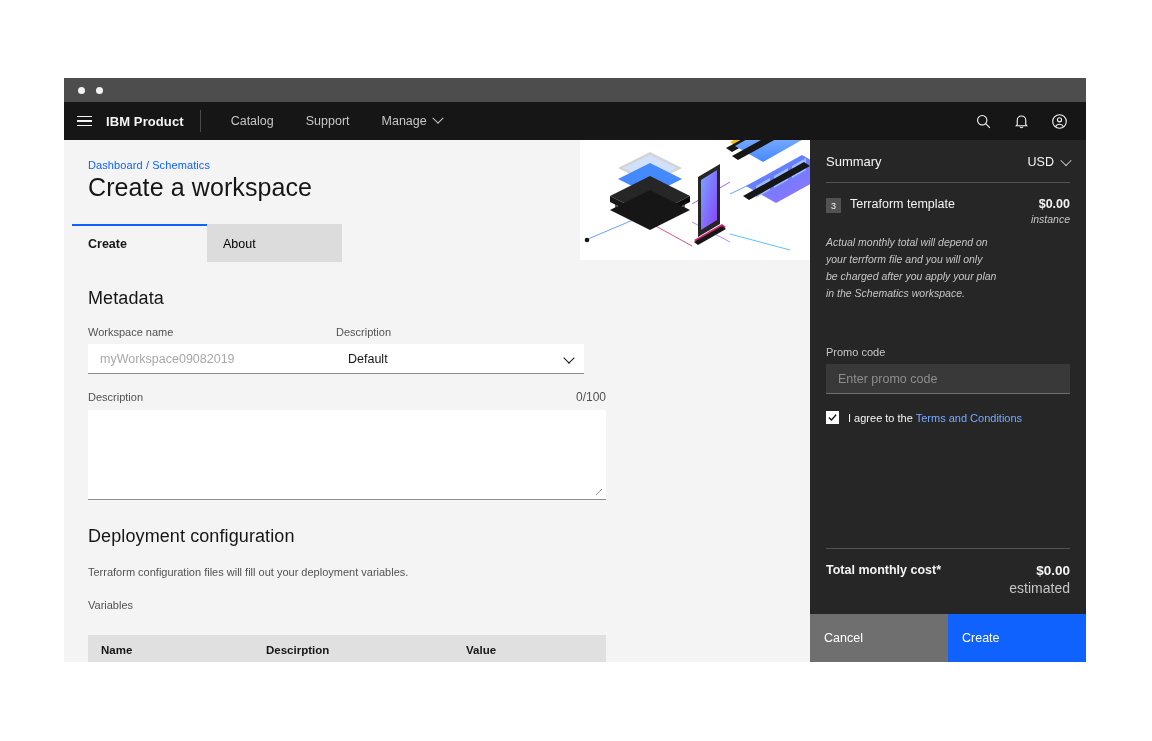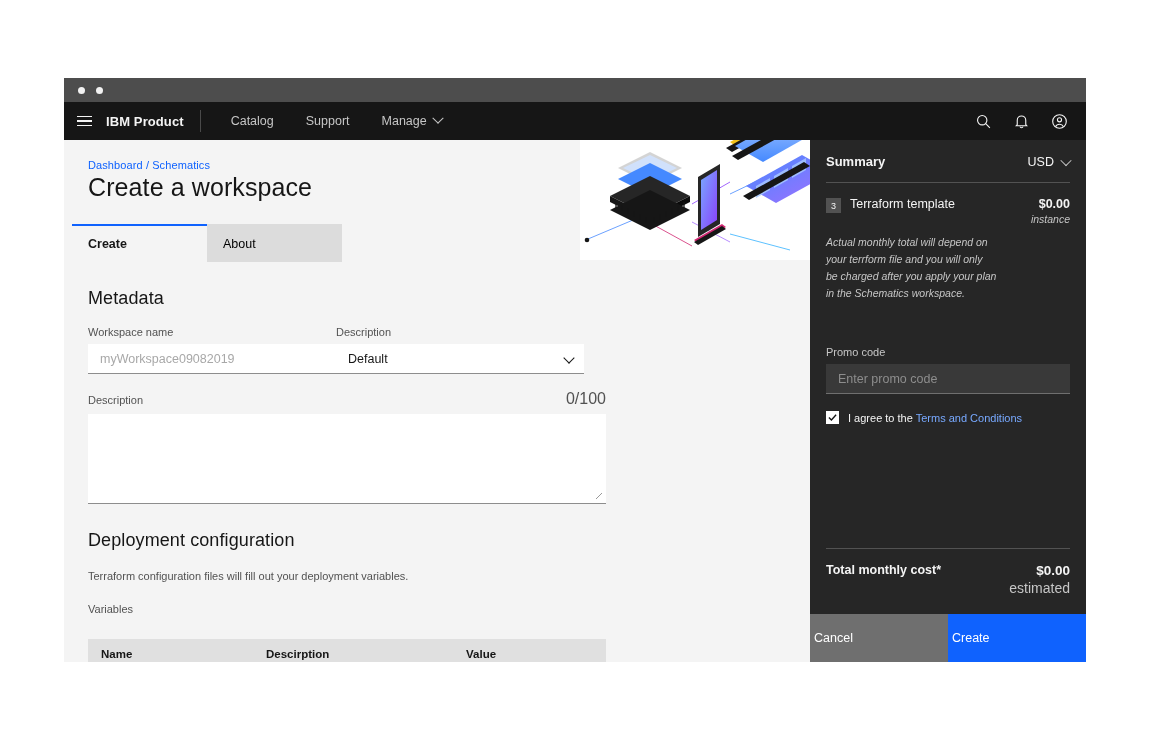--- a/index.html
+++ b/index.html
@@ -108,21 +108,21 @@
     padding: 0 30px 0 12px; font-size:12.5px; color:#161616; display:flex; align-items:center;
     cursor:pointer;
   }
   .selchev {
     position:absolute; right:11px; top:10px; width:8px; height:8px;
     border-right:1.4px solid #161616; border-bottom:1.4px solid #161616;
     transform: rotate(45deg);
   }
   .desc-block { margin-top: 16px; width: 518px; }
   .desc-head { display:flex; justify-content:space-between; align-items:baseline; margin-bottom:6px; }
-  .counter { font-size: 16px; color:#525252; }
+  .counter { font-size: 12px; color:#525252; }
   .textarea {
     width: 518px; height: 90px; background:#fff; border:none; border-bottom:1px solid #8d8d8d;
     resize:none; padding:10px 12px; font-size:12.5px; font-family:inherit; color:#161616;
     display:block;
   }
   .resize-grip {
     position:absolute; right: 3px; bottom: 4px; width:8px; height:8px; pointer-events:none;
   }
   .ta-wrap { position: relative; width: 518px; }
 
@@ -138,21 +138,21 @@
 
   
   .summary {
     width: 276px; background: #262626; color:#f4f4f4;
     display:flex; flex-direction:column; position:relative;
   }
   .sum-head {
     display:flex; align-items:center; justify-content:space-between;
     padding: 14px 16px 0 16px;
   }
-  .sum-title { font-size: 13px; font-weight: 700; color:#f4f4f4; }
+  .sum-title { font-size: 13px; font-weight: 400; color:#f4f4f4; }
   .currency { display:flex; align-items:center; gap:8px; font-size:12.5px; color:#f4f4f4; cursor:pointer; }
   .currency .chev2 {
     width: 8px; height:8px; border-right:1.4px solid #c6c6c6; border-bottom:1.4px solid #c6c6c6;
     transform: rotate(45deg) translate(-1px,-1px);
   }
   .sum-rule { height:1px; background:#525252; margin: 13px 16px 0 16px; }
   .sum-body { padding: 0 16px; flex: 1; }
   .line-item { display:flex; align-items:flex-start; margin-top: 14px; }
   .badge {
     width: 15px; height: 15px; background:#525252; color:#f4f4f4; font-size: 9px;
@@ -183,21 +183,21 @@
   .sum-foot-rule { height:1px; background:#525252; margin: 0 16px; }
   .total {
     display:flex; justify-content:space-between; align-items:flex-start;
     padding: 14px 16px 0 16px;
   }
   .total-label { font-size: 12.5px; font-weight:700; color:#f4f4f4; }
   .total-price { font-size: 13.5px; font-weight:700; color:#f4f4f4; text-align:right; }
   .total-est { font-size: 14px; color:#c6c6c6; margin-top:2px; text-align:right; }
   .actions { display:flex; height: 48px; margin-top: 18px; }
   .btn {
-    flex:1; display:flex; align-items:center; padding-left: 4px;
+    flex:1; display:flex; align-items:center; padding-left: 14px;
     font-size: 12.5px; cursor:pointer; color:#fff;
   }
   .btn-cancel { background:#6f6f6f; }
   .btn-create { background:#0f62fe; }
 </style>
 </head>
 <body>
 
 <div class="window">
 

